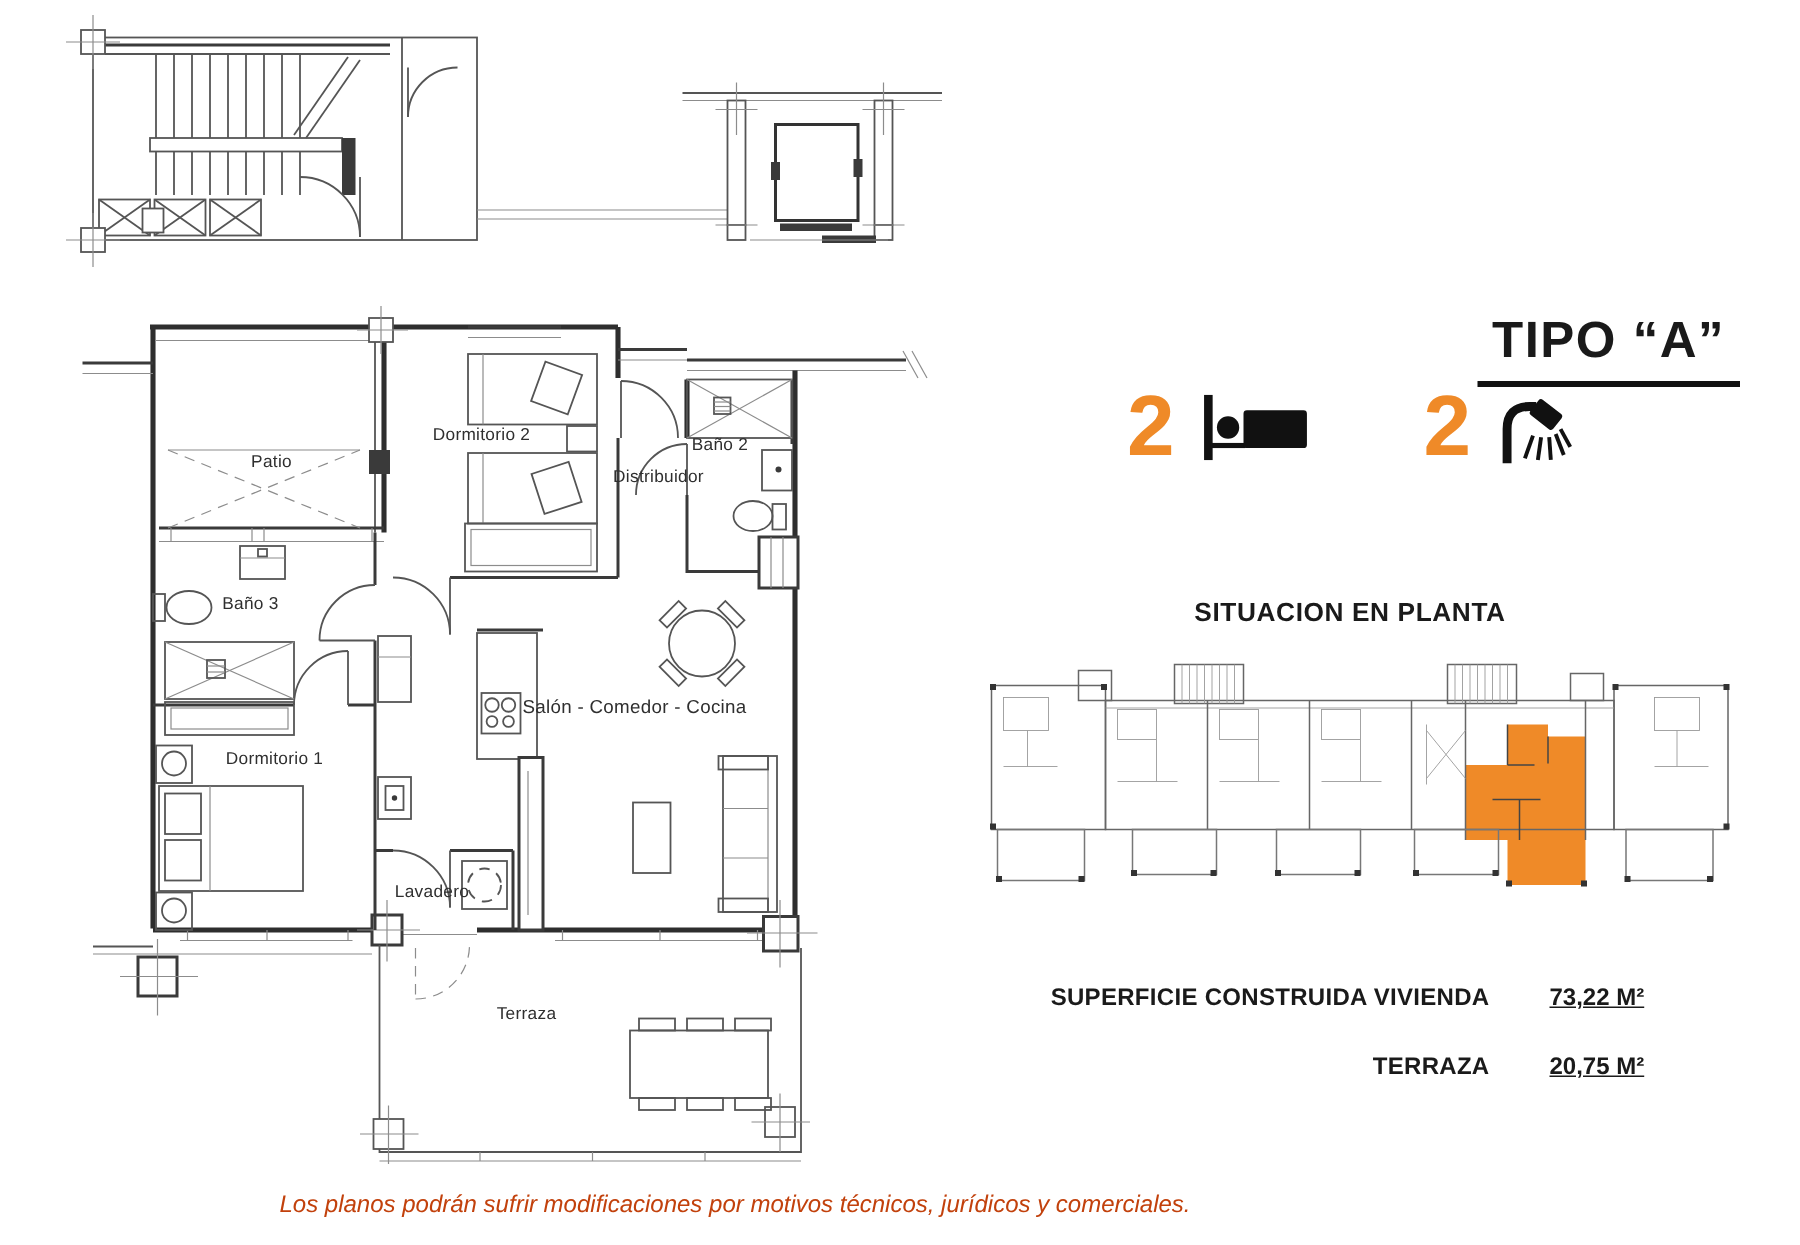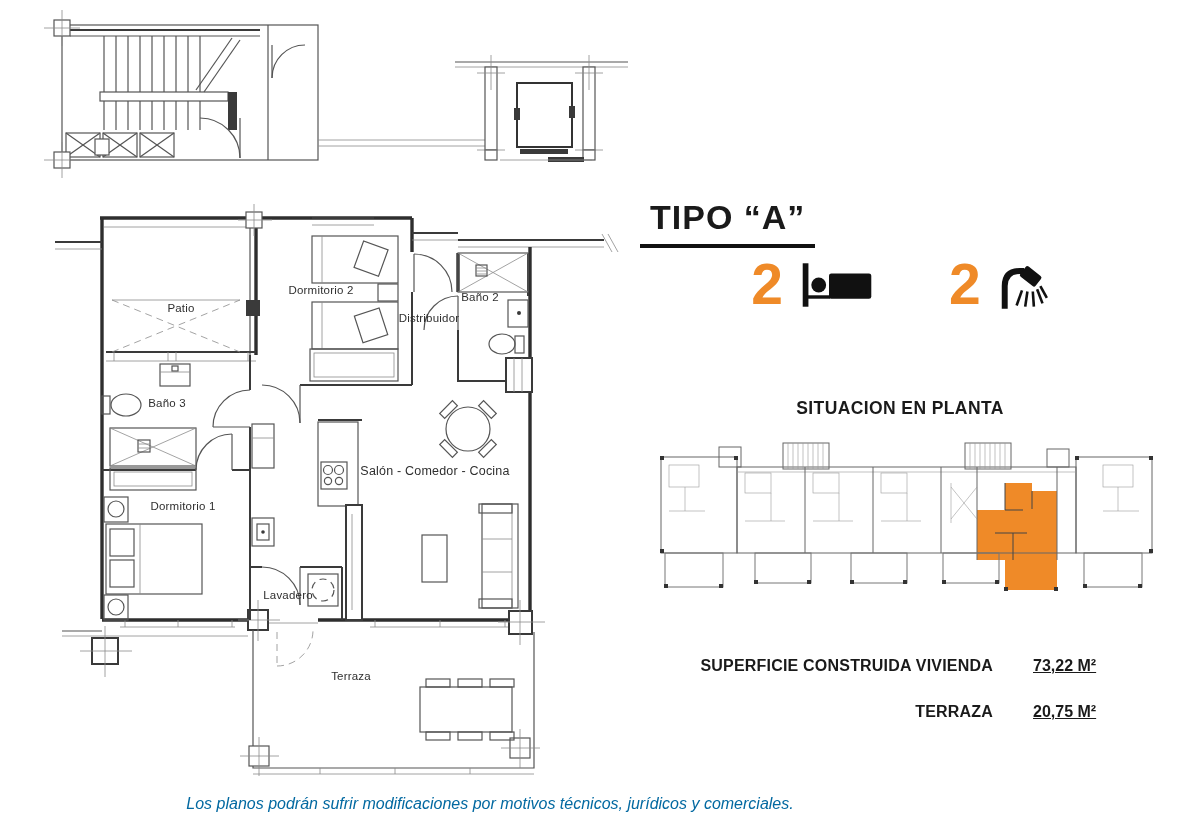--- a/index.html
+++ b/index.html
@@ -11,39 +11,39 @@
   .w3{stroke:#2e2e2e;stroke-width:3.4;fill:none;}
   .w2{stroke:#3a3a3a;stroke-width:2;fill:none;}
   .w1{stroke:#555;stroke-width:1.2;fill:none;}
   .wl{stroke:#8c8c8c;stroke-width:0.8;fill:none;}
   .dash{stroke-dasharray:7 5;}
   .fd{fill:#3a3a3a;stroke:none;}
   .wh{fill:#ffffff;}
   
   .room-label{position:absolute;transform:translate(-50%,-50%);font-size:11.5px;color:#2f2f2f;
               white-space:nowrap;letter-spacing:.2px;}
-  .room-label.big{font-size:12.5px;margin-left:12px;}
+  .room-label.big{font-size:12.5px;}
   
-  .title-wrap{position:absolute;left:640px;top:198px;width:520px;text-align:left;text-decoration:underline;}
+  .title-wrap{position:absolute;left:640px;top:208px;width:520px;text-align:right;text-decoration:underline;}
   .title-wrap .t{display:inline-block;font-size:34px;font-weight:800;letter-spacing:1px;
                  border-bottom:4px solid #111;padding:0 10px 7px 10px;}
   .features-row{position:absolute;left:640px;top:256px;width:520px;display:flex;
                 justify-content:center;align-items:center;gap:14px;}
   .feat-num{font-size:57px;font-weight:700;color:var(--accent);line-height:1;}
   .feat-gap{width:44px;}
   .situ-head{position:absolute;left:640px;top:398px;width:520px;text-align:center;
              font-size:17.5px;font-weight:700;letter-spacing:.4px;}
   .mini-wrap{position:absolute;left:655px;top:441px;width:505px;height:160px;}
   .stats{position:absolute;left:640px;top:657px;width:497px;}
   .stats .row{display:flex;align-items:baseline;font-weight:700;font-size:16px;}
   .stats .row + .row{margin-top:28px;}
   .stats .lbl{flex:1;text-align:right;letter-spacing:.2px;}
   .stats .val{width:104px;margin-left:40px;text-align:left;text-decoration:underline;}
   .disclaimer{position:absolute;left:0;top:795px;width:980px;text-align:center;
-              font-style:italic;font-size:16px;color:#0369a1;}
+              font-style:italic;font-size:16px;color:#c2410c;}
 </style>
 </head>
 <body>
 
 <div id="page">
 
   <svg width="660" height="830" viewBox="0 0 660 830" style="position:absolute;left:0;top:0;">
 
     <g>
       <rect class="w1" x="62" y="25" width="256" height="135"></rect>
@@ -338,21 +338,21 @@
         <rect class="w1" x="458" y="732" width="24" height="8"></rect>
         <rect class="w1" x="490" y="732" width="24" height="8"></rect>
       <path class="wl dash" d="M277,632 V666"></path>
       <path class="wl dash" d="M277,666 A36,36 0 0 0 313,630"></path>
     </g>
   </svg>
 
   <span class="room-label" style="left:181px;top:308px;">Patio</span>
   <span class="room-label" style="left:321px;top:290px;">Dormitorio 2</span>
   <span class="room-label" style="left:480px;top:297px;">Baño 2</span>
-  <span class="room-label" style="left:429px;top:318px;">Distribuidor</span>
+  <span class="room-label" style="left:439px;top:318px;">Distribuidor</span>
   <span class="room-label" style="left:167px;top:403px;">Baño 3</span>
   <span class="room-label" style="left:183px;top:506px;">Dormitorio 1</span>
   <span class="room-label big" style="left:423px;top:471px;">Salón - Comedor - Cocina</span>
   <span class="room-label" style="left:288px;top:578px;margin-top:17px;">Lavadero</span>
   <span class="room-label" style="left:351px;top:676px;">Terraza</span>
 
   <div class="title-wrap">
     <span class="t">TIPO “A”</span>
   </div>
 

